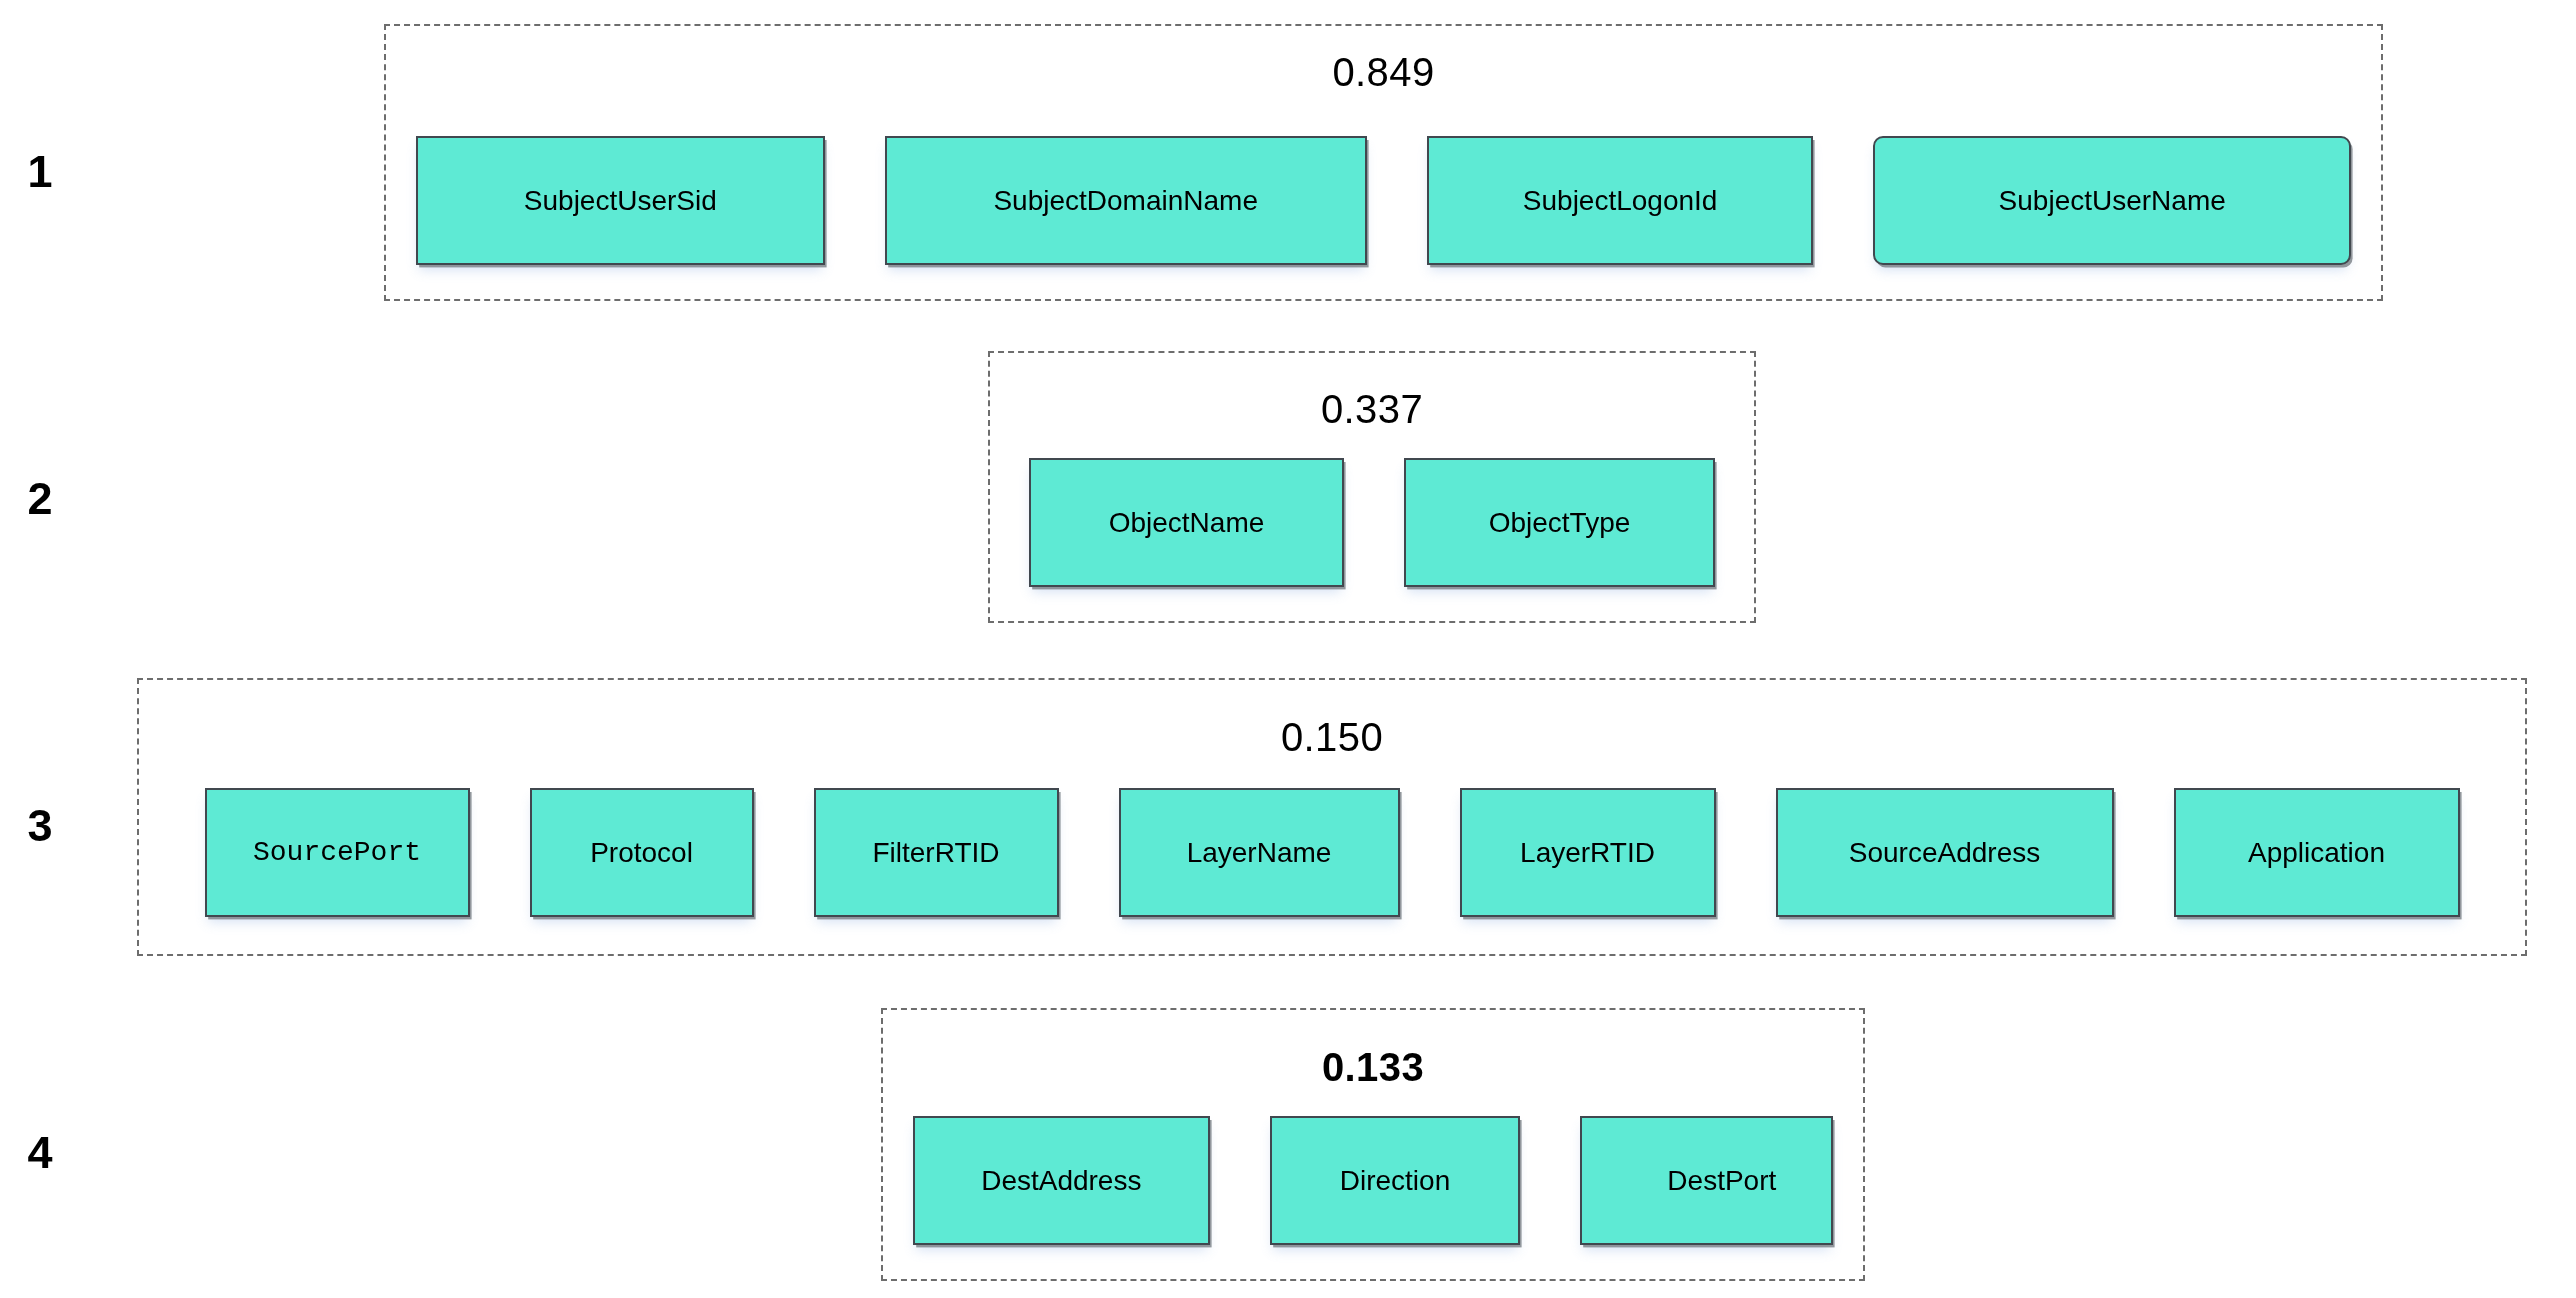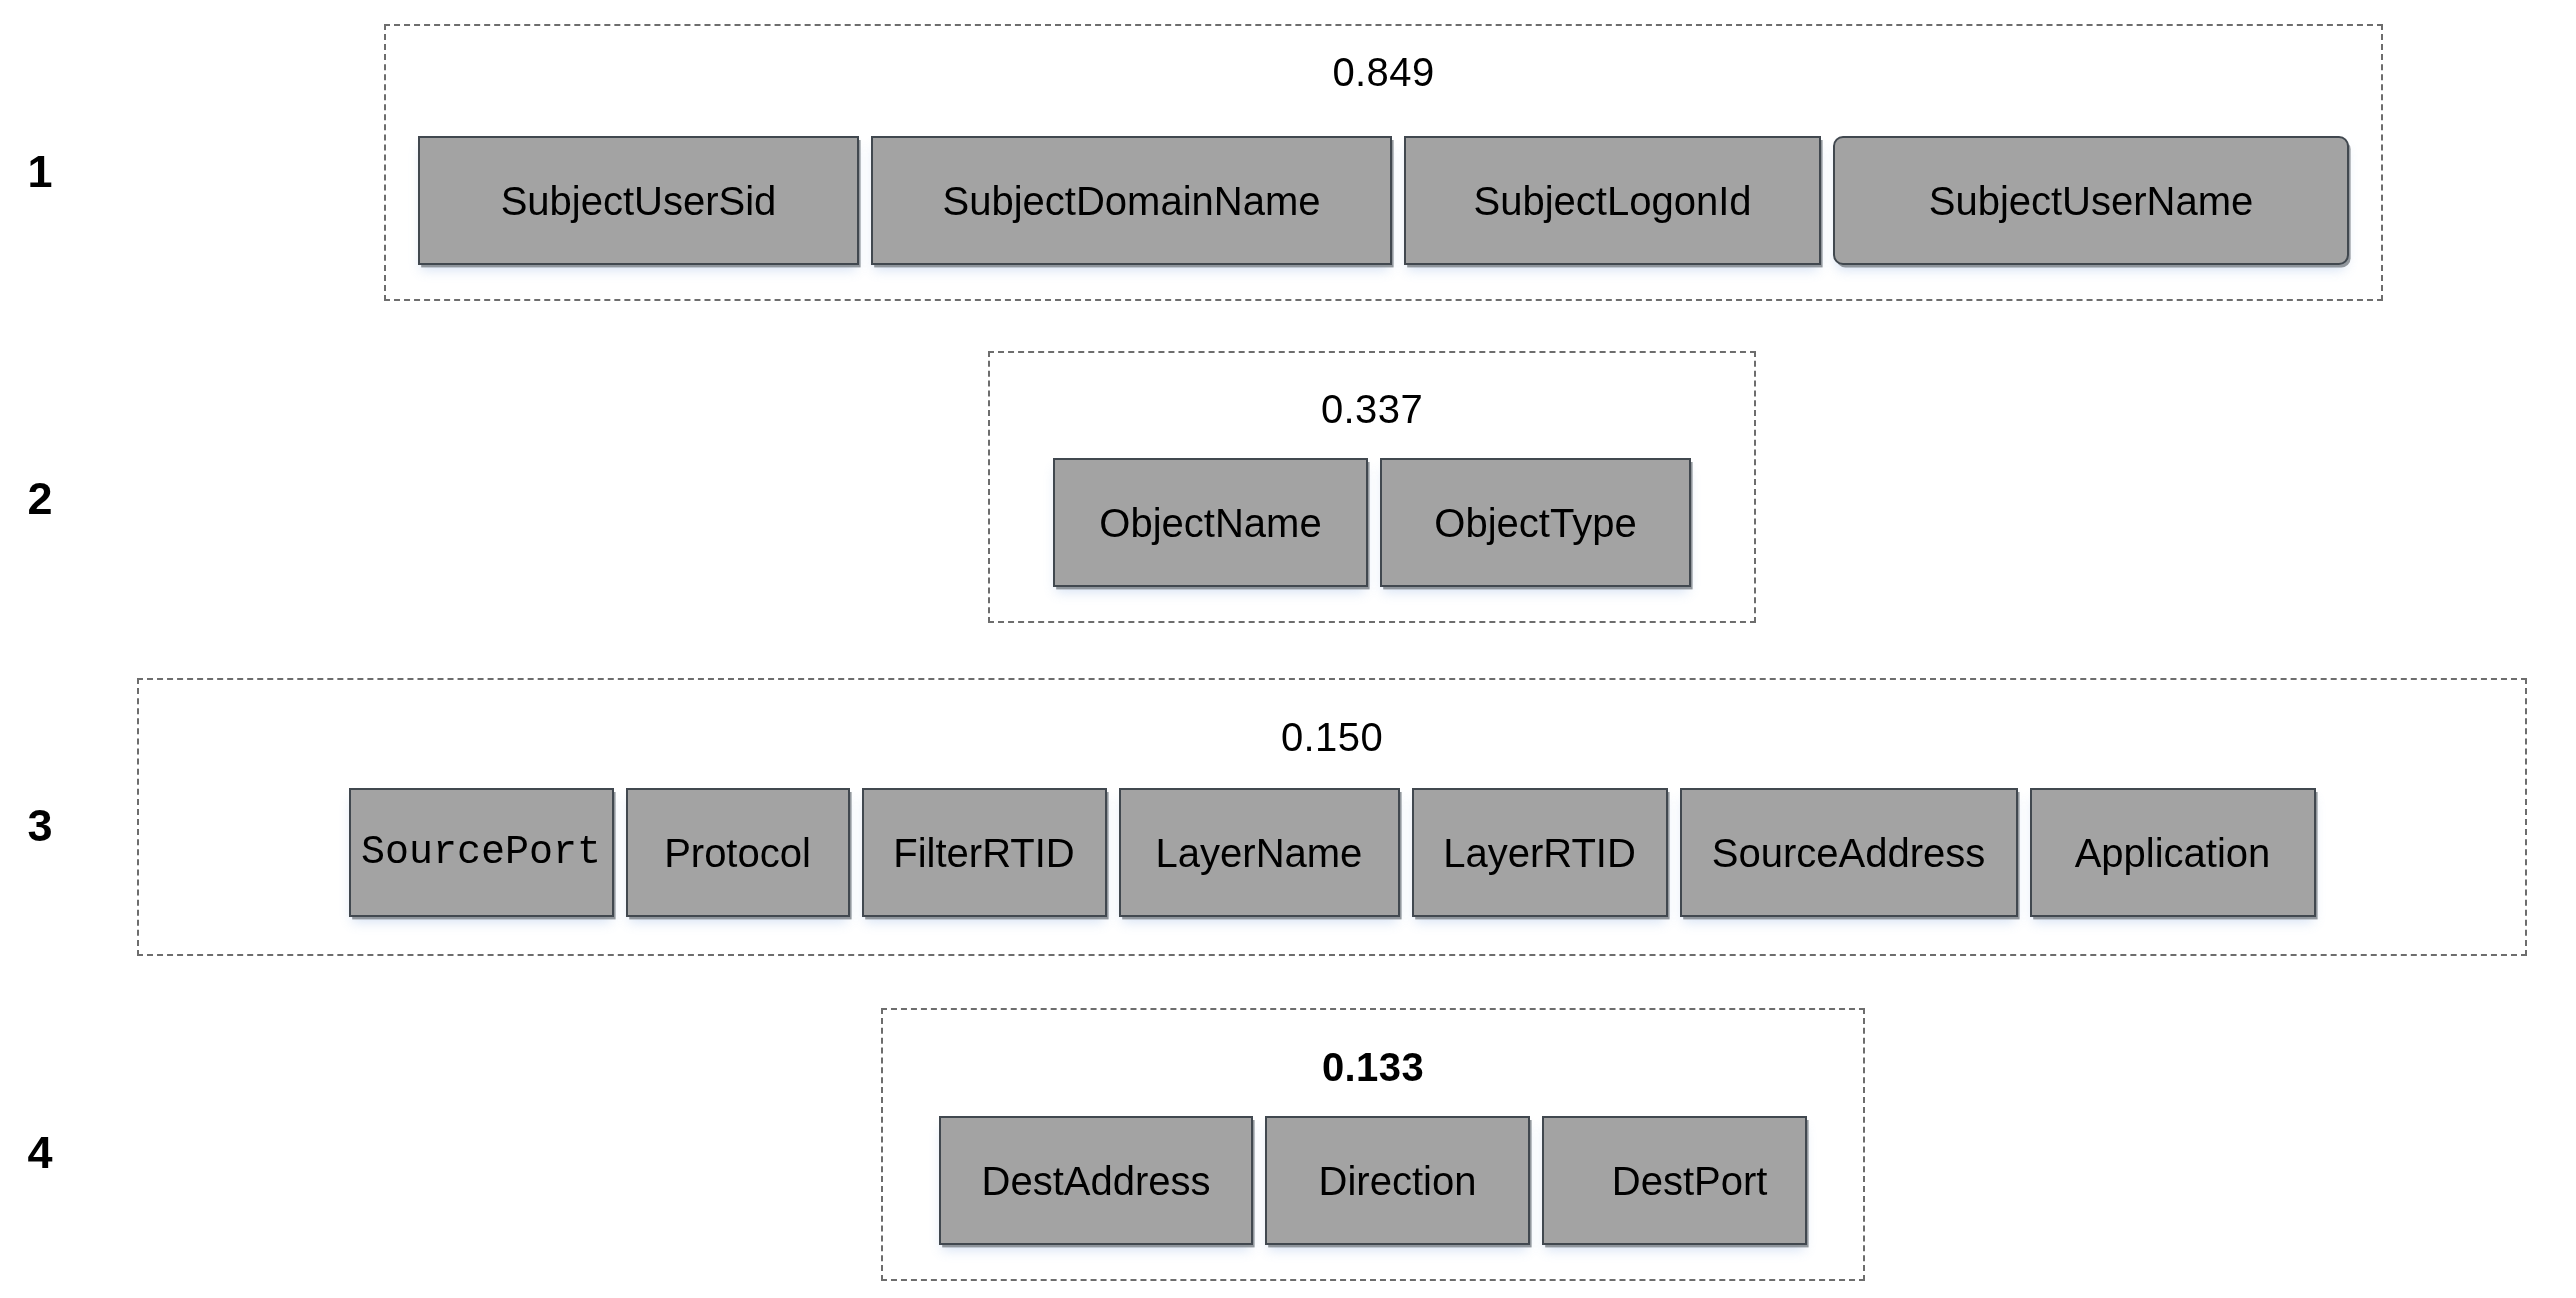--- a/index.html
+++ b/index.html
@@ -58,30 +58,30 @@
     left: 0;
     width: 100%;
     display: flex;
     flex-direction: row;
     justify-content: center;
     align-items: flex-start;
   }
 
   .node {
     box-sizing: border-box;
-    background: #a3a3a3;
+    background: #5eead4;
     border: 2.4px solid #41484f;
     height: 129px;
     display: flex;
     align-items: center;
     justify-content: center;
     padding: 0 17.7px;
-    margin: 0 6px;
+    margin: 0 30px;
     font-family: "Liberation Sans", sans-serif;
-    font-size: 40px;
+    font-size: 28px;
     line-height: 1;
     color: #000000;
     white-space: nowrap;
     box-shadow: 2.4px 3.2px 0px -0.8px rgba(128,134,140,0.85),
                 0 8px 11.3px -3.2px rgba(120,160,220,0.30);
   }
 </style>
 </head>
 <body>
 

